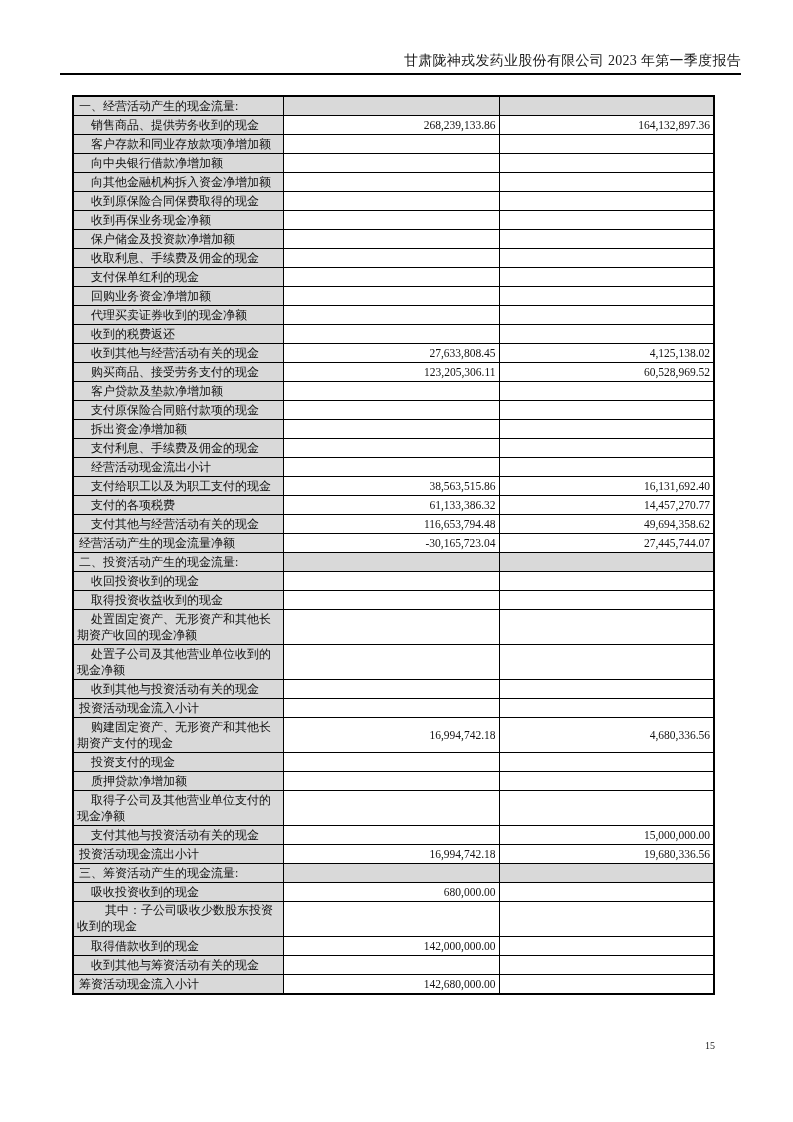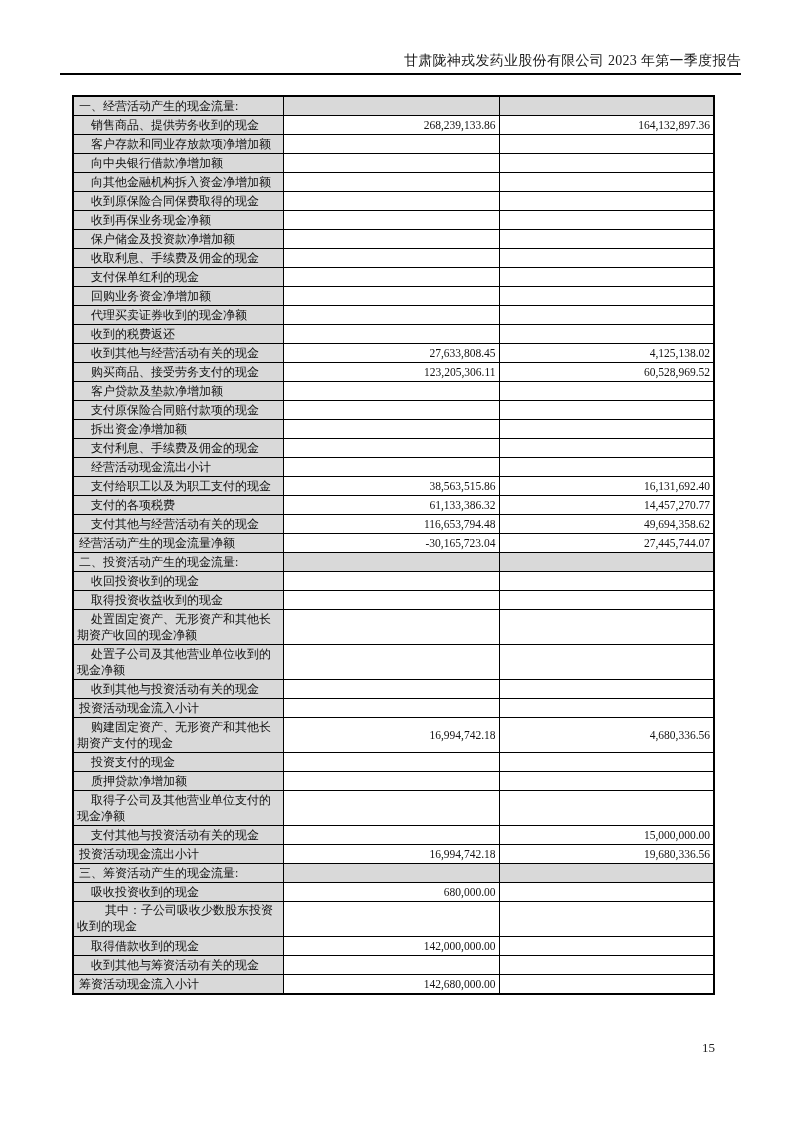--- a/index.html
+++ b/index.html
@@ -41,21 +41,21 @@
   td.num { text-align:right; padding-right:5px; font-size:11.5px; white-space:nowrap; }
 
   tr.t-section td { background:var(--shade); }
   tr.t-section td.lbl { text-indent:2px; }
   tr.t-flush  td.lbl { text-indent:2px; }
   tr.t-item   td.lbl { text-indent:14px; }
   tr.t-sub    td.lbl { text-indent:28px;font-family:Liberation Mono, monospace; }
 
   .page-number {
     position:absolute; top:1040px; left:60px; width:655px;
-    text-align:right; font-size:13px; color:#222;
+    text-align:right; font-size:10px; color:#222;
   }
 </style>
 </head>
 <body>
 
 <div class="page">
 
   <div class="doc-header">甘肃陇神戎发药业股份有限公司 2023 年第一季度报告</div>
 
   <div class="header-rule"></div>

